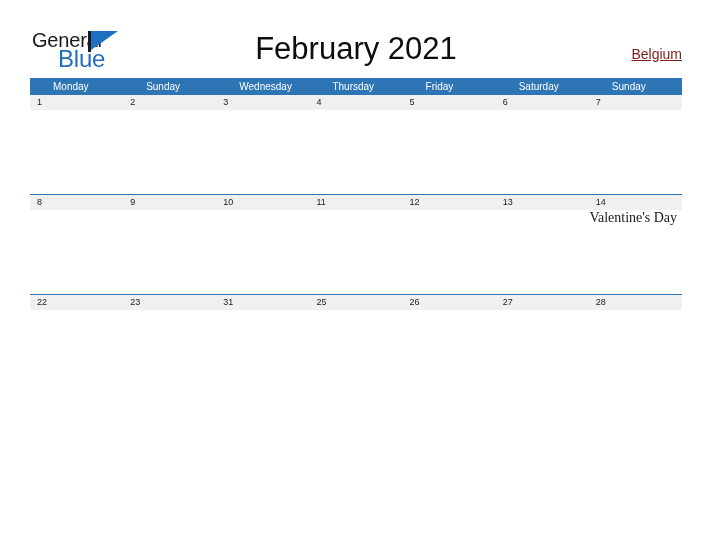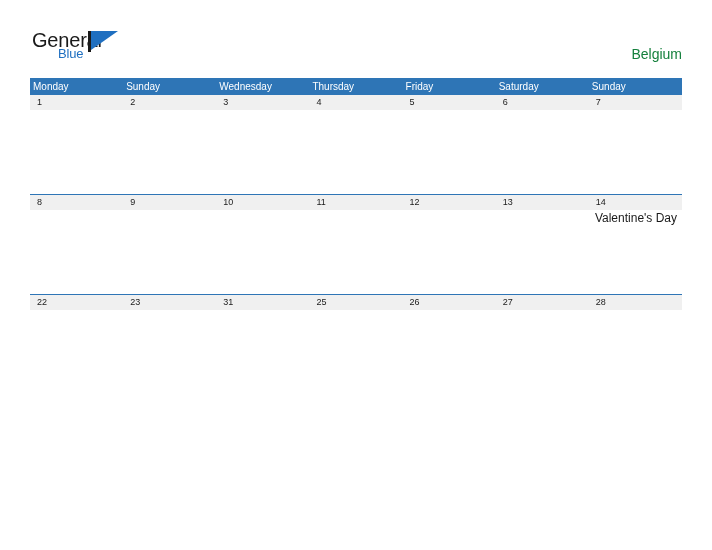--- a/index.html
+++ b/index.html
@@ -47,21 +47,21 @@
     font-size: 20px;
     letter-spacing: -0.2px;
     color: #1a1a1a;
     font-family: "Liberation Sans", sans-serif;
     line-height: 1;
   }
   .logo-blue {
     position: absolute;
     left: 26px;
     top: 17px;
-    font-size: 13px;
+    font-size: 24px;
     letter-spacing: -0.2px;
     color: #1f6fc0;
     font-family: "Liberation Sans", sans-serif;
     line-height: 1;
   }
   .logo-bar {
     position: absolute;
     left: 56px;
     top: 1px;
     width: 3px;
@@ -92,43 +92,44 @@
     line-height: 38px;
     margin: 0;
   }
 
   
   .cal-country {
     position: absolute;
     right: 30px;
     top: 45px;
     font-size: 14px;
-    color: #15803d;
+    color: #7f1d1d;
     font-family: "Liberation Sans", sans-serif;
     line-height: 18px;
+    text-decoration: underline;
   }
 
   
   .grid {
     position: absolute;
     left: 30px;
     top: 78px;
     width: 652px;
   }
 
   .weekday-row {
     display: flex;
     width: 652px;
     height: 17px;
     background: #2e75b6;
   }
   .weekday {
     flex: 1 1 0;
     box-sizing: border-box;
-    padding-left: 3px;
+    padding-left: 23px;
     color: #ffffff;
     font-size: 10px;
     line-height: 17px;
     font-family: "Liberation Sans", sans-serif;
     white-space: nowrap;
     overflow: hidden;
   }
 
   .week-row {
     width: 652px;
@@ -159,24 +160,24 @@
     width: 652px;
     height: 84px;
     background: #ffffff;
   }
   .event-cell {
     flex: 1 1 0;
     box-sizing: border-box;
     padding: 2px 5px 0 7px;
   }
   .event-text {
-    font-size: 12px;
+    font-size: 14px;
     line-height: 12px;
     color: #1a1a1a;
-    font-family: Liberation Sans, sans-serif;
+    font-family: Liberation Serif, serif;
     display: block;
     white-space: nowrap;
   }
   .event-text:empty {
     display: none;
   }
 </style>
 </head>
 <body>
 
@@ -184,20 +185,21 @@
 
   <div class="header">
 
     <div class="logo">
       <span class="logo-general">General</span>
       <span class="logo-bar"></span>
       <span class="logo-tri"></span>
       <span class="logo-blue">Blue</span>
     </div>
 
+    <h1 class="cal-title">February 2021</h1>
 
     <div class="cal-country">Belgium</div>
 
   </div>
 
   <div class="grid">
 
     <div class="weekday-row">
       <div class="weekday">Monday</div>
       <div class="weekday">Sunday</div>

